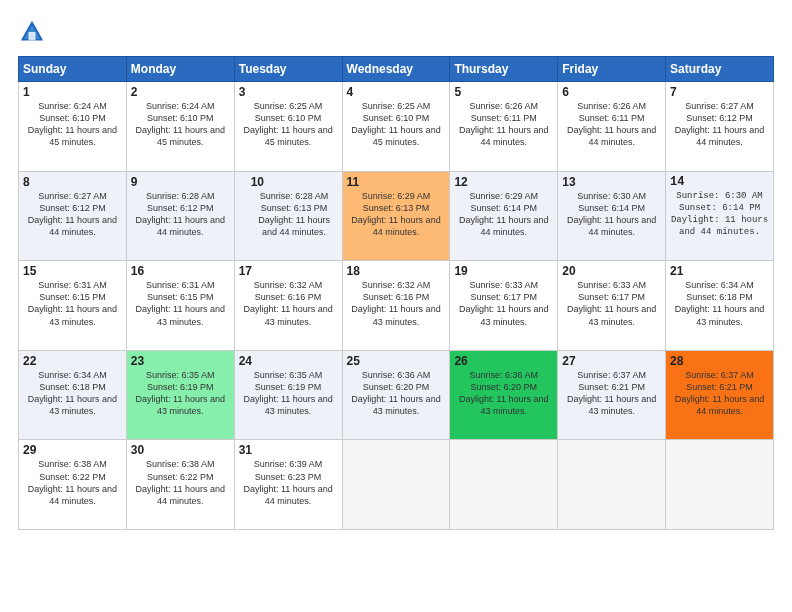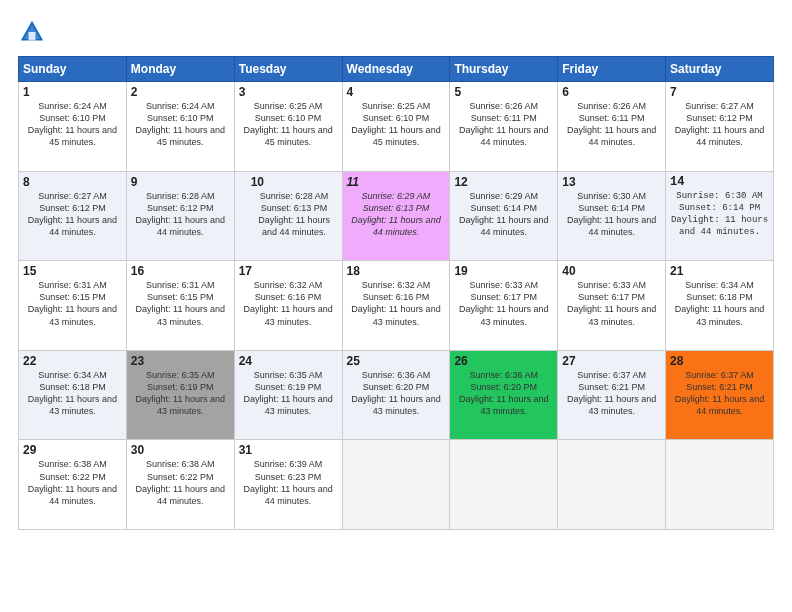--- a/index.html
+++ b/index.html
@@ -174,21 +174,21 @@
             <div class="day-detail">Sunrise: 6:27 AM<br>Sunset: 6:12 PM<br>Daylight: 11 hours and 44 minutes.</div>
           </td>
           <td style="background: rgb(238, 242, 248);">
             <span class="day-num">9</span>
             <div class="day-detail">Sunrise: 6:28 AM<br>Sunset: 6:12 PM<br>Daylight: 11 hours and 44 minutes.</div>
           </td>
           <td style="background: rgb(238, 242, 248); padding-left: 16px;">
             <span class="day-num">10</span>
             <div class="day-detail">Sunrise: 6:28 AM<br>Sunset: 6:13 PM<br>Daylight: 11 hours and 44 minutes.</div>
           </td>
-          <td style="background: #f0abfc; font-style: italic;">
+          <td style="background: #fdba74;">
             <span class="day-num">11</span>
             <div class="day-detail">Sunrise: 6:29 AM<br>Sunset: 6:13 PM<br>Daylight: 11 hours and 44 minutes.</div>
           </td>
           <td style="background: rgb(238, 242, 248);">
             <span class="day-num">12</span>
             <div class="day-detail">Sunrise: 6:29 AM<br>Sunset: 6:14 PM<br>Daylight: 11 hours and 44 minutes.</div>
           </td>
           <td style="background: rgb(238, 242, 248);">
             <span class="day-num">13</span>
             <div class="day-detail">Sunrise: 6:30 AM<br>Sunset: 6:14 PM<br>Daylight: 11 hours and 44 minutes.</div>
@@ -213,34 +213,34 @@
           </td>
           <td>
             <span class="day-num">18</span>
             <div class="day-detail">Sunrise: 6:32 AM<br>Sunset: 6:16 PM<br>Daylight: 11 hours and 43 minutes.</div>
           </td>
           <td>
             <span class="day-num">19</span>
             <div class="day-detail">Sunrise: 6:33 AM<br>Sunset: 6:17 PM<br>Daylight: 11 hours and 43 minutes.</div>
           </td>
           <td>
-            <span class="day-num">40</span>
+            <span class="day-num">20</span>
             <div class="day-detail">Sunrise: 6:33 AM<br>Sunset: 6:17 PM<br>Daylight: 11 hours and 43 minutes.</div>
           </td>
           <td>
             <span class="day-num">21</span>
             <div class="day-detail">Sunrise: 6:34 AM<br>Sunset: 6:18 PM<br>Daylight: 11 hours and 43 minutes.</div>
           </td>
         </tr>
         <tr>
           <td style="background: rgb(238, 242, 248);">
             <span class="day-num">22</span>
             <div class="day-detail">Sunrise: 6:34 AM<br>Sunset: 6:18 PM<br>Daylight: 11 hours and 43 minutes.</div>
           </td>
-          <td style="background: #a3a3a3;">
+          <td style="background: #86efac;">
             <span class="day-num">23</span>
             <div class="day-detail">Sunrise: 6:35 AM<br>Sunset: 6:19 PM<br>Daylight: 11 hours and 43 minutes.</div>
           </td>
           <td style="background: rgb(238, 242, 248);">
             <span class="day-num">24</span>
             <div class="day-detail">Sunrise: 6:35 AM<br>Sunset: 6:19 PM<br>Daylight: 11 hours and 43 minutes.</div>
           </td>
           <td style="background: rgb(238, 242, 248);">
             <span class="day-num">25</span>
             <div class="day-detail">Sunrise: 6:36 AM<br>Sunset: 6:20 PM<br>Daylight: 11 hours and 43 minutes.</div>

